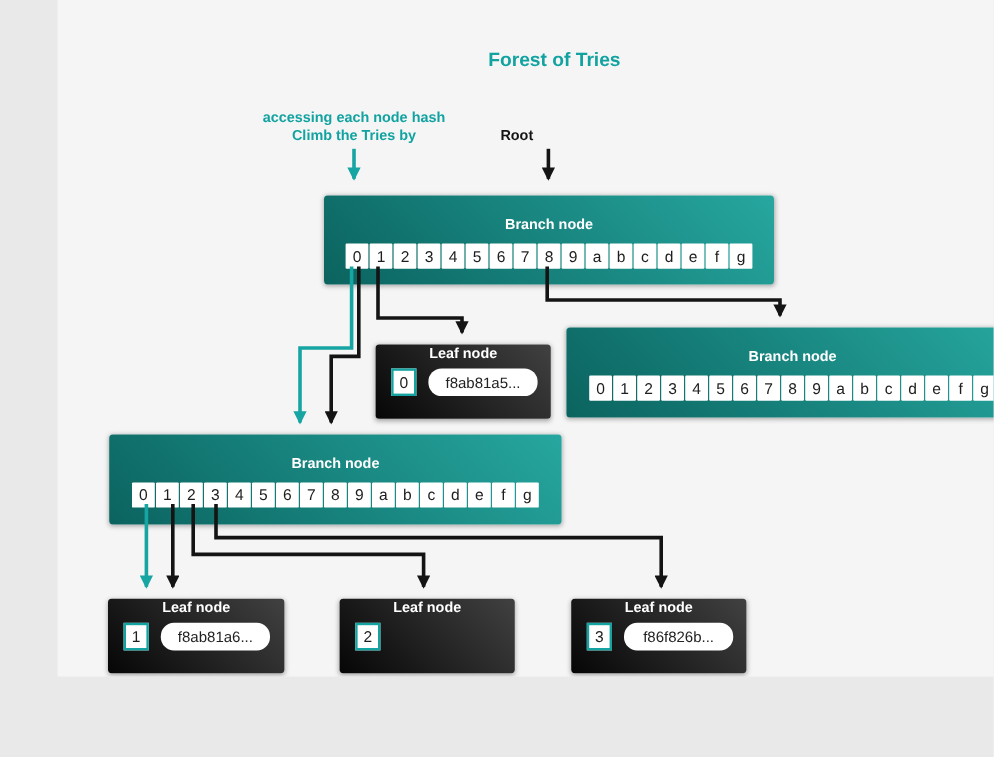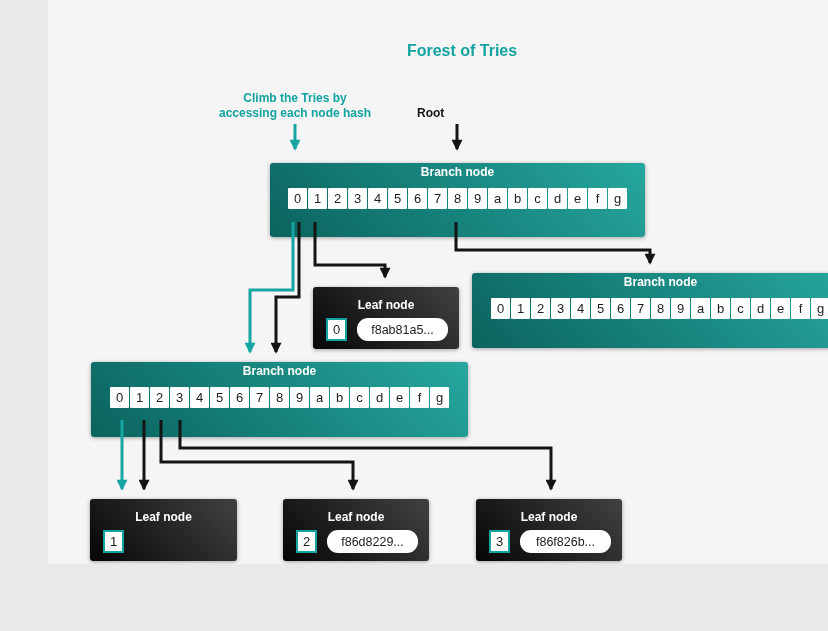--- a/index.html
+++ b/index.html
@@ -14,24 +14,24 @@
 
   
   .climb-label{position:absolute;left:107px;top:91px;width:280px;text-align:center;
     font-size:12px;font-weight:700;color:#12a3a1;line-height:15px;}
   .root-label{position:absolute;left:369px;top:106px;width:80px;text-align:left;
     font-size:12px;font-weight:700;color:#141414;}
 
   
   .branch-node{position:absolute;border-radius:3px;
     background:linear-gradient(45deg,#0b635f 0%,#26a79f 100%);
-    box-shadow:0 1px 4px rgba(0,0,0,.35);box-sizing:border-box;padding-top:2px;}
+    box-shadow:0 1px 4px rgba(0,0,0,.35);box-sizing:border-box;padding-top:17px;}
   .leaf-node{position:absolute;border-radius:3px;
     background:linear-gradient(45deg,#060606 0%,#414141 100%);
-    box-shadow:0 1px 4px rgba(0,0,0,.35);box-sizing:border-box;padding-top:11px;}
+    box-shadow:0 1px 4px rgba(0,0,0,.35);box-sizing:border-box;}
   .node-title{width:100%;text-align:center;font-size:12px;font-weight:700;color:#ffffff;}
 
   .cells{display:flex;justify-content:center;gap:1px;margin-top:9px;}
   .cell{width:19px;height:21px;background:#ffffff;color:#1e1e1e;font-size:13px;
     display:flex;align-items:center;justify-content:center;border-radius:1px;flex:0 0 auto;}
 
   .leaf-row{display:flex;align-items:center;margin-top:6px;padding-left:13px;gap:10px;}
   .index-cell{width:21px;height:23px;box-sizing:border-box;border:2px solid #14a3a0;
     background:#ffffff;color:#1e1e1e;font-size:13px;display:flex;align-items:center;
     justify-content:center;}
@@ -44,22 +44,22 @@
   .arrow-teal{stroke:#16a5a2;stroke-width:3;fill:none;}
 </style>
 </head>
 <body>
 
 <div class="canvas">
 
   <div class="diagram-title">Forest of Tries</div>
 
   <div class="climb-label">
+    <span style="display:block">accessing each node hash</span>
     <span style="display:block">Climb the Tries by</span>
-    <span style="display:block">accessing each node hash</span>
   </div>
   <div class="root-label">Root</div>
 
   <div class="branch-node" style="left:222px;top:163px;width:375px;height:74px;">
     <div class="node-title">Branch node</div>
     <div class="cells">
         <span class="cell">0</span>
         <span class="cell">1</span>
         <span class="cell">2</span>
         <span class="cell">3</span>
@@ -130,28 +130,28 @@
     <div class="leaf-row">
       <span class="index-cell">0</span>
       <span class="hash-box">f8ab81a5...</span>
     </div>
   </div>
 
   <div class="leaf-node" style="left:42px;top:499px;width:147px;height:62px;">
     <div class="node-title">Leaf node</div>
     <div class="leaf-row">
       <span class="index-cell">1</span>
+      <span class="hash-box">f8ab81a6...</span>
     </div>
   </div>
 
   <div class="leaf-node" style="left:235px;top:499px;width:146px;height:62px;">
     <div class="node-title">Leaf node</div>
     <div class="leaf-row">
       <span class="index-cell">2</span>
-      <span class="hash-box">f86d8229...</span>
     </div>
   </div>
 
   <div class="leaf-node" style="left:428px;top:499px;width:146px;height:62px;">
     <div class="node-title">Leaf node</div>
     <div class="leaf-row">
       <span class="index-cell">3</span>
       <span class="hash-box">f86f826b...</span>
     </div>
   </div>

